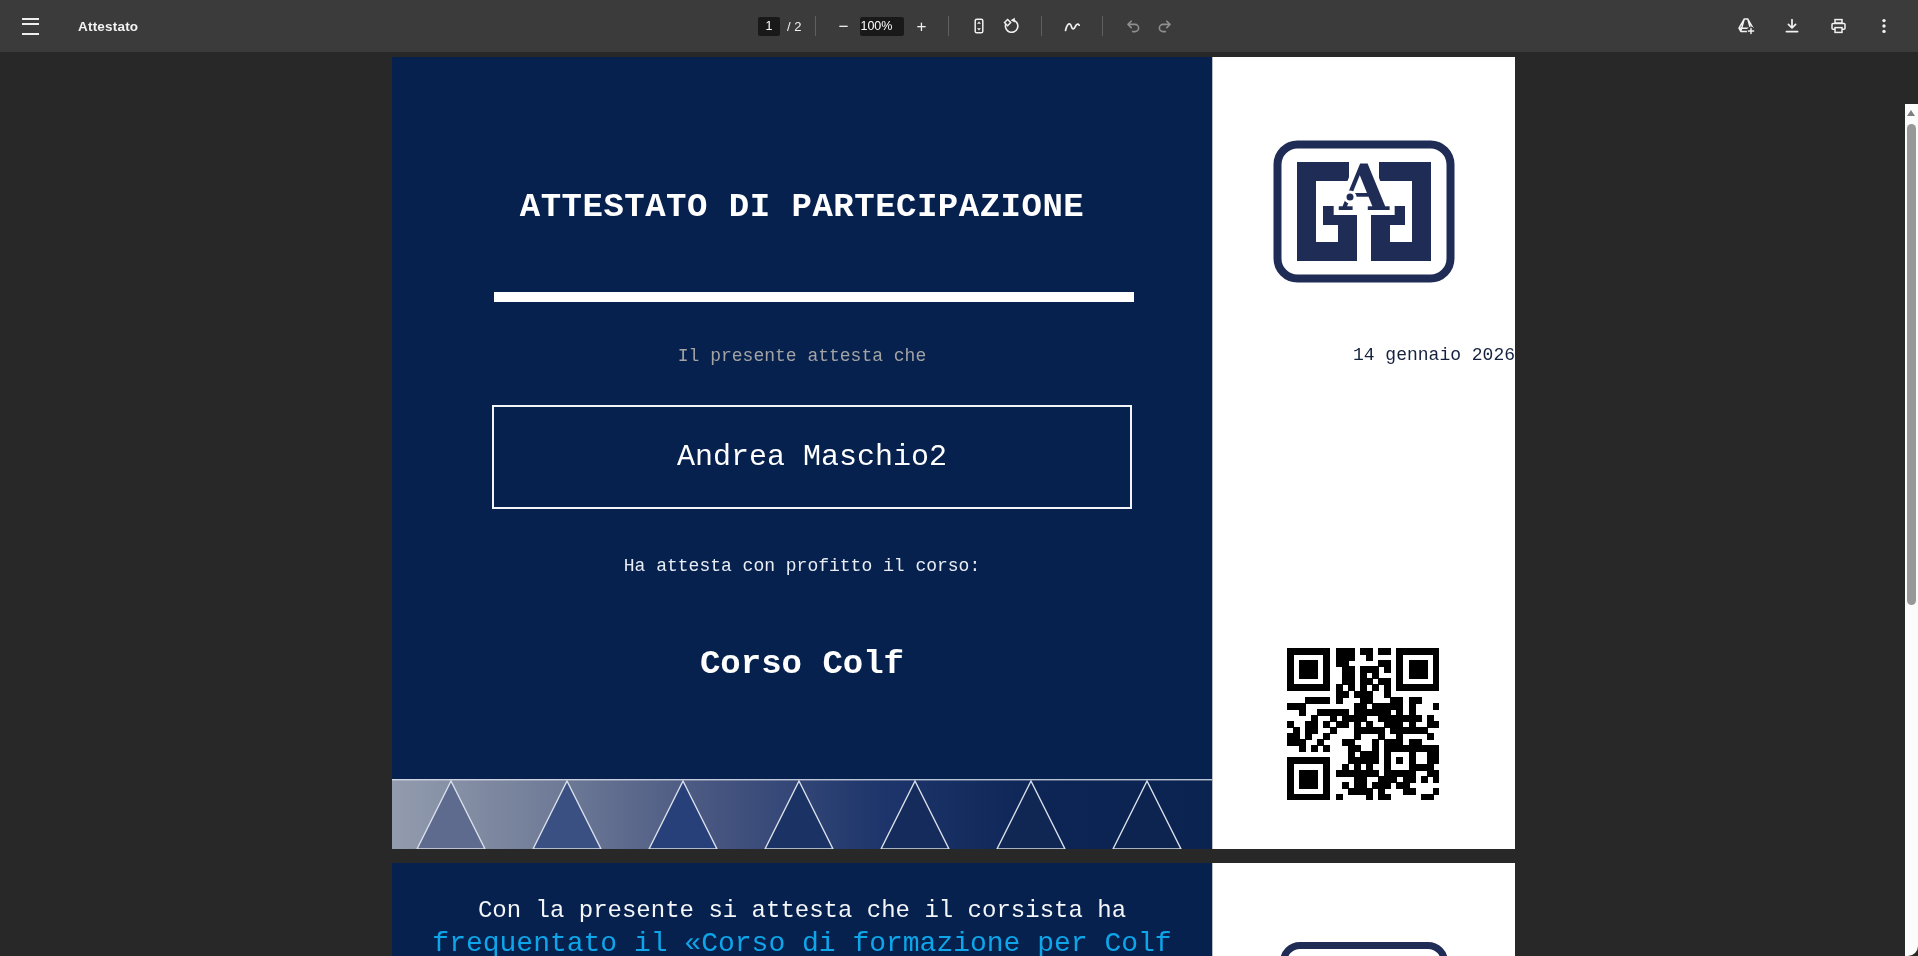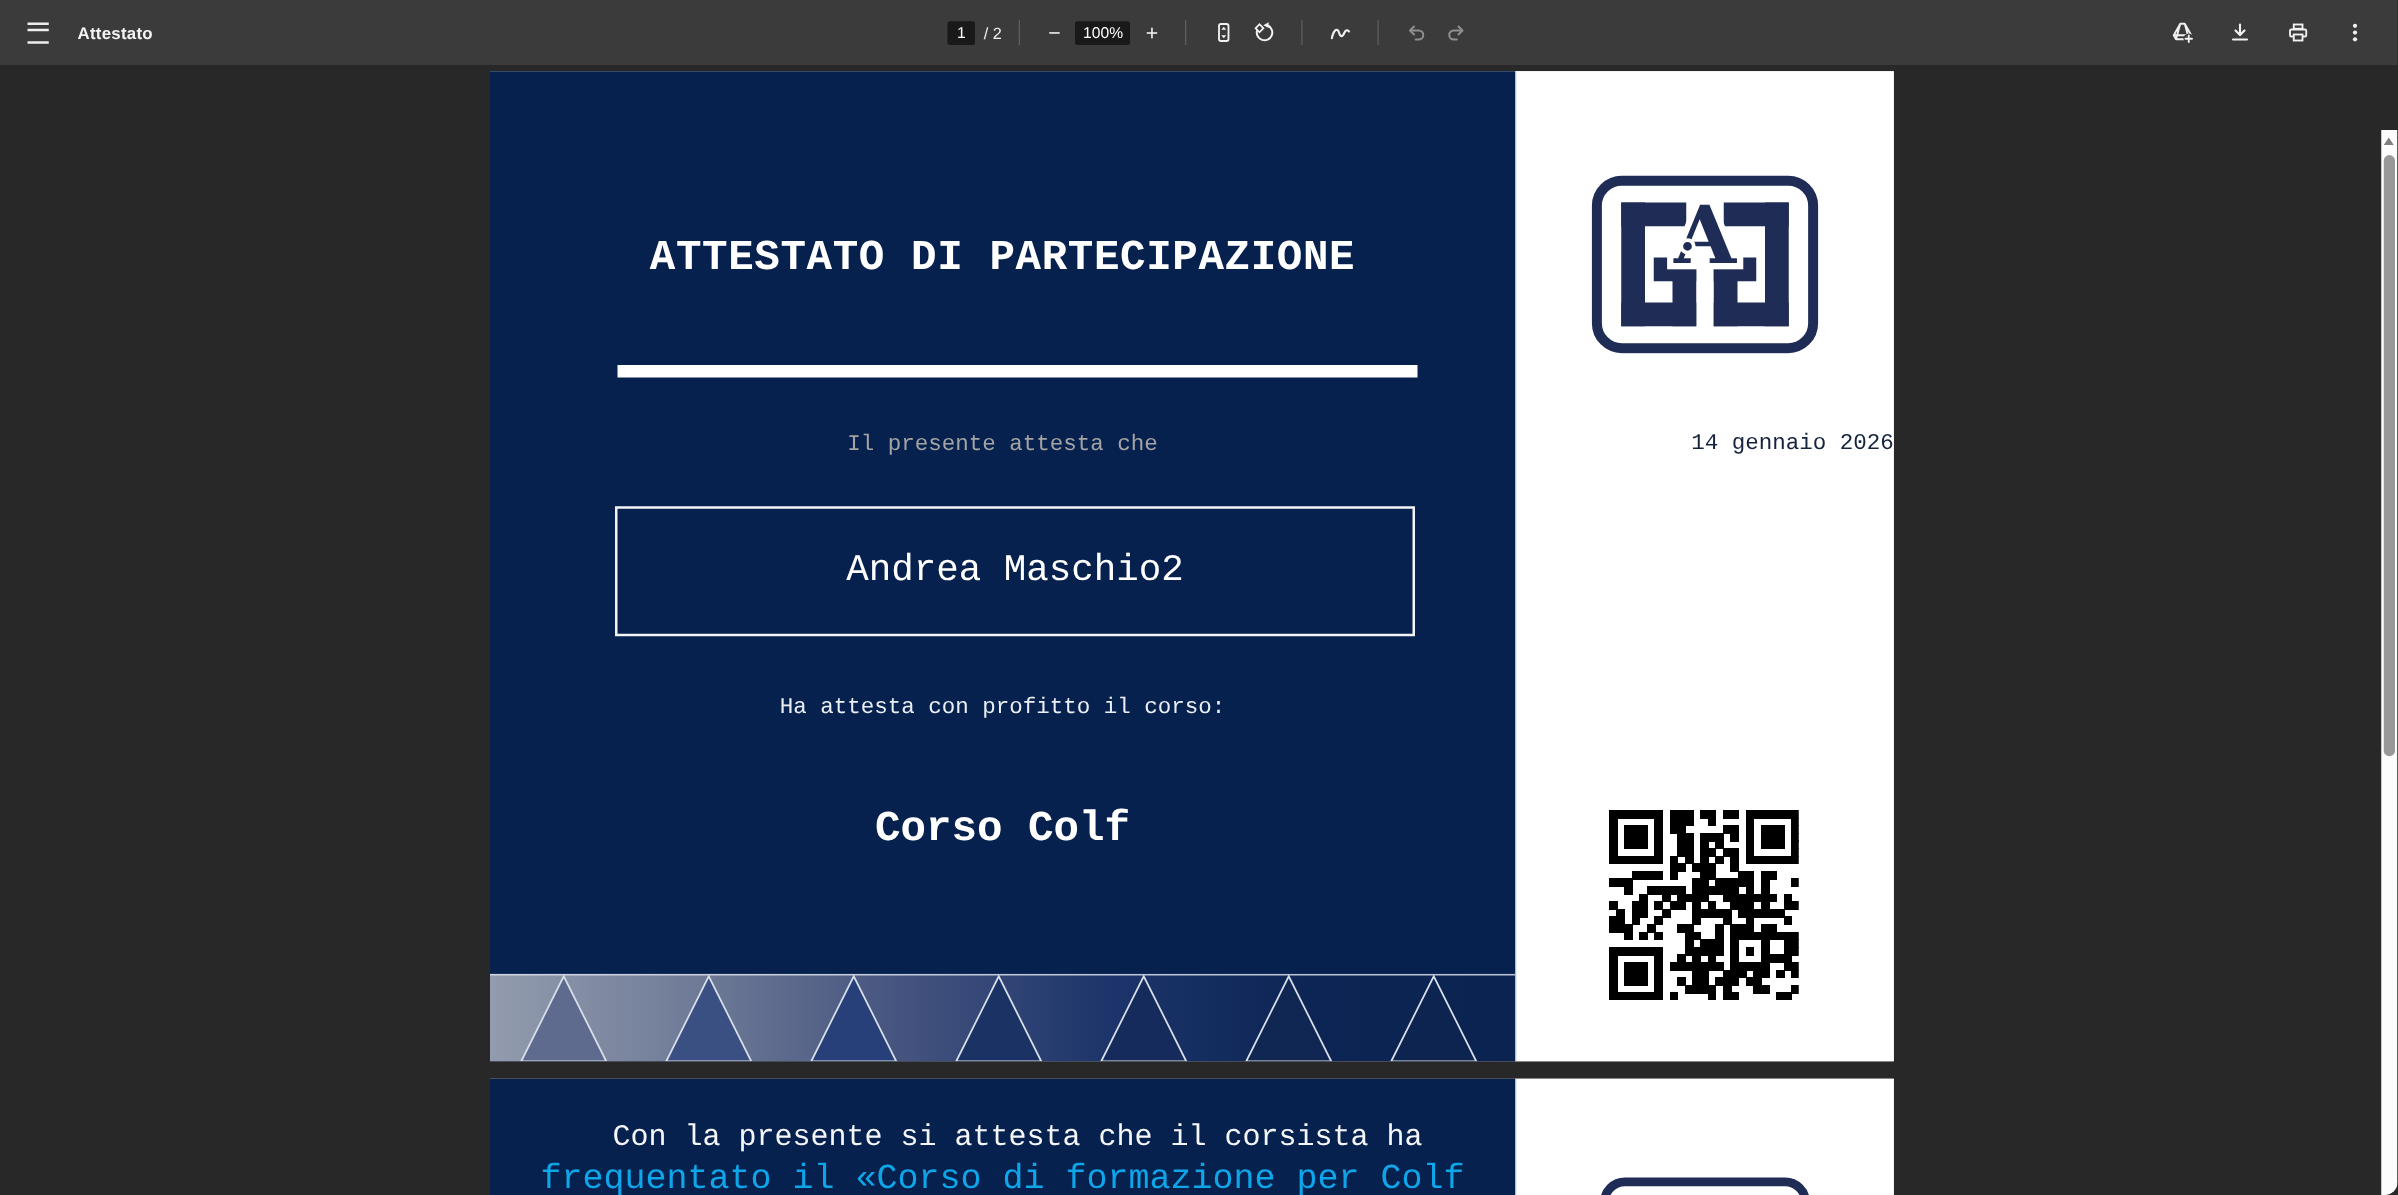--- a/index.html
+++ b/index.html
@@ -8,42 +8,42 @@
     background:var(--viewer-bg,#282828);
     font-family:"Liberation Sans","DejaVu Sans",sans-serif;
     -webkit-font-smoothing:antialiased;
   }
   
   .toolbar{
     position:absolute;left:0;top:0;width:1918px;height:52px;
     background:var(--toolbar-bg,#3b3b3b);
     display:flex;align-items:center;z-index:50;
   }
-  .tb-left{position:absolute;left:14px;top:0;height:52px;display:flex;align-items:center;gap:16px;}
+  .tb-left{position:absolute;left:14px;top:0;height:52px;display:flex;align-items:center;gap:32px;}
   .tb-btn{
     background:none;border:none;width:32px;height:32px;cursor:pointer;
     display:flex;align-items:center;justify-content:center;padding:0;flex:0 0 auto;
   }
   .hamburger{display:block;width:17px;height:13px;
     border-top:2px solid #eeeeee;border-bottom:2px solid #eeeeee;position:relative;}
   .hamburger::after{content:"";position:absolute;left:0;right:0;top:3.5px;height:2px;background:#eeeeee;}
   .doc-title{color:#f3f3f3;font-size:13.5px;font-weight:700;letter-spacing:.2px;}
   .tb-center{position:absolute;left:758px;top:0;height:52px;display:flex;align-items:center;}
   .page-input{
     width:22px;height:19px;background:#191919;border:none;border-radius:2px;
     color:#fff;font-size:12.5px;text-align:center;padding:0;
     font-family:"Liberation Sans",sans-serif;
   }
   .page-total{color:#f1f1f1;font-size:13px;margin-left:7px;white-space:pre;}
   .sep{width:1px;height:20px;background:#5f5f5f;margin:0 14px;flex:0 0 auto;}
   .txt-btn{background:none;border:none;color:#f1f1f1;font-size:17px;line-height:1;
     width:26px;height:26px;cursor:pointer;padding:0;}
   .zoom-input{
     width:44px;height:19px;background:#191919;border:none;border-radius:2px;
-    color:#fff;font-size:12.5px;text-align:center;padding:0;margin:12px 4px;
+    color:#fff;font-size:12.5px;padding:0;margin:12px 4px;
     font-family:"Liberation Sans",sans-serif;
   }
   .tb-right{position:absolute;right:18px;top:0;height:52px;display:flex;align-items:center;gap:14px;}
   .icon-svg{display:block;}
   .disabled-btn{cursor:default;}
   
   .viewer{position:absolute;left:0;top:52px;width:1918px;height:904px;overflow:hidden;border-radius:10px;}
   .page{position:absolute;left:392px;width:1123px;background:#ffffff;}
   .page1{top:5px;height:792px;}
   .page2{top:811px;height:400px;}
@@ -65,21 +65,21 @@
     color:#e9edf4;font-size:18px;}
   .cert-course{position:absolute;left:0;top:588px;width:100%;text-align:center;
     color:#fff;font-size:34px;font-weight:700;}
   .band{position:absolute;left:0;top:722px;}
   
   .logo-svg{position:absolute;left:60px;top:83px;}
   .cert-date{position:absolute;left:0;top:288px;width:100%;text-align:right;
     color:var(--date-text,#15233f);font-size:18px;}
   .qr{position:absolute;left:74px;top:591px;}
   
-  .p2-line1{position:absolute;left:0;top:34px;width:100%;text-align:center;color:#f4f6fa;font-size:24px;margin-left:12px;}
+  .p2-line1{position:absolute;left:0;top:34px;width:100%;text-align:center;color:#f4f6fa;font-size:24px;}
   .p2-line2{position:absolute;left:0;top:65px;width:100%;text-align:center;color:#0ea5e9;font-size:28px;}
   .p2-logo{position:absolute;left:67px;top:79px;width:168px;height:110px;
     border:7px solid var(--logo-navy,#1f2c56);border-radius:20px;box-sizing:border-box;}
   
   .scrollbar{position:absolute;right:0;top:52px;width:13px;height:904px;background:#fcfcfc;}
   .sb-arrow{position:absolute;left:2px;width:0;height:0;border-left:4.5px solid transparent;
     border-right:4.5px solid transparent;}
   .sb-up{top:6px;border-bottom:6px solid #7f7f7f;}
   .sb-thumb{position:absolute;left:2px;top:20px;width:9px;height:481px;background:#989898;border-radius:5px;}
 </style>

